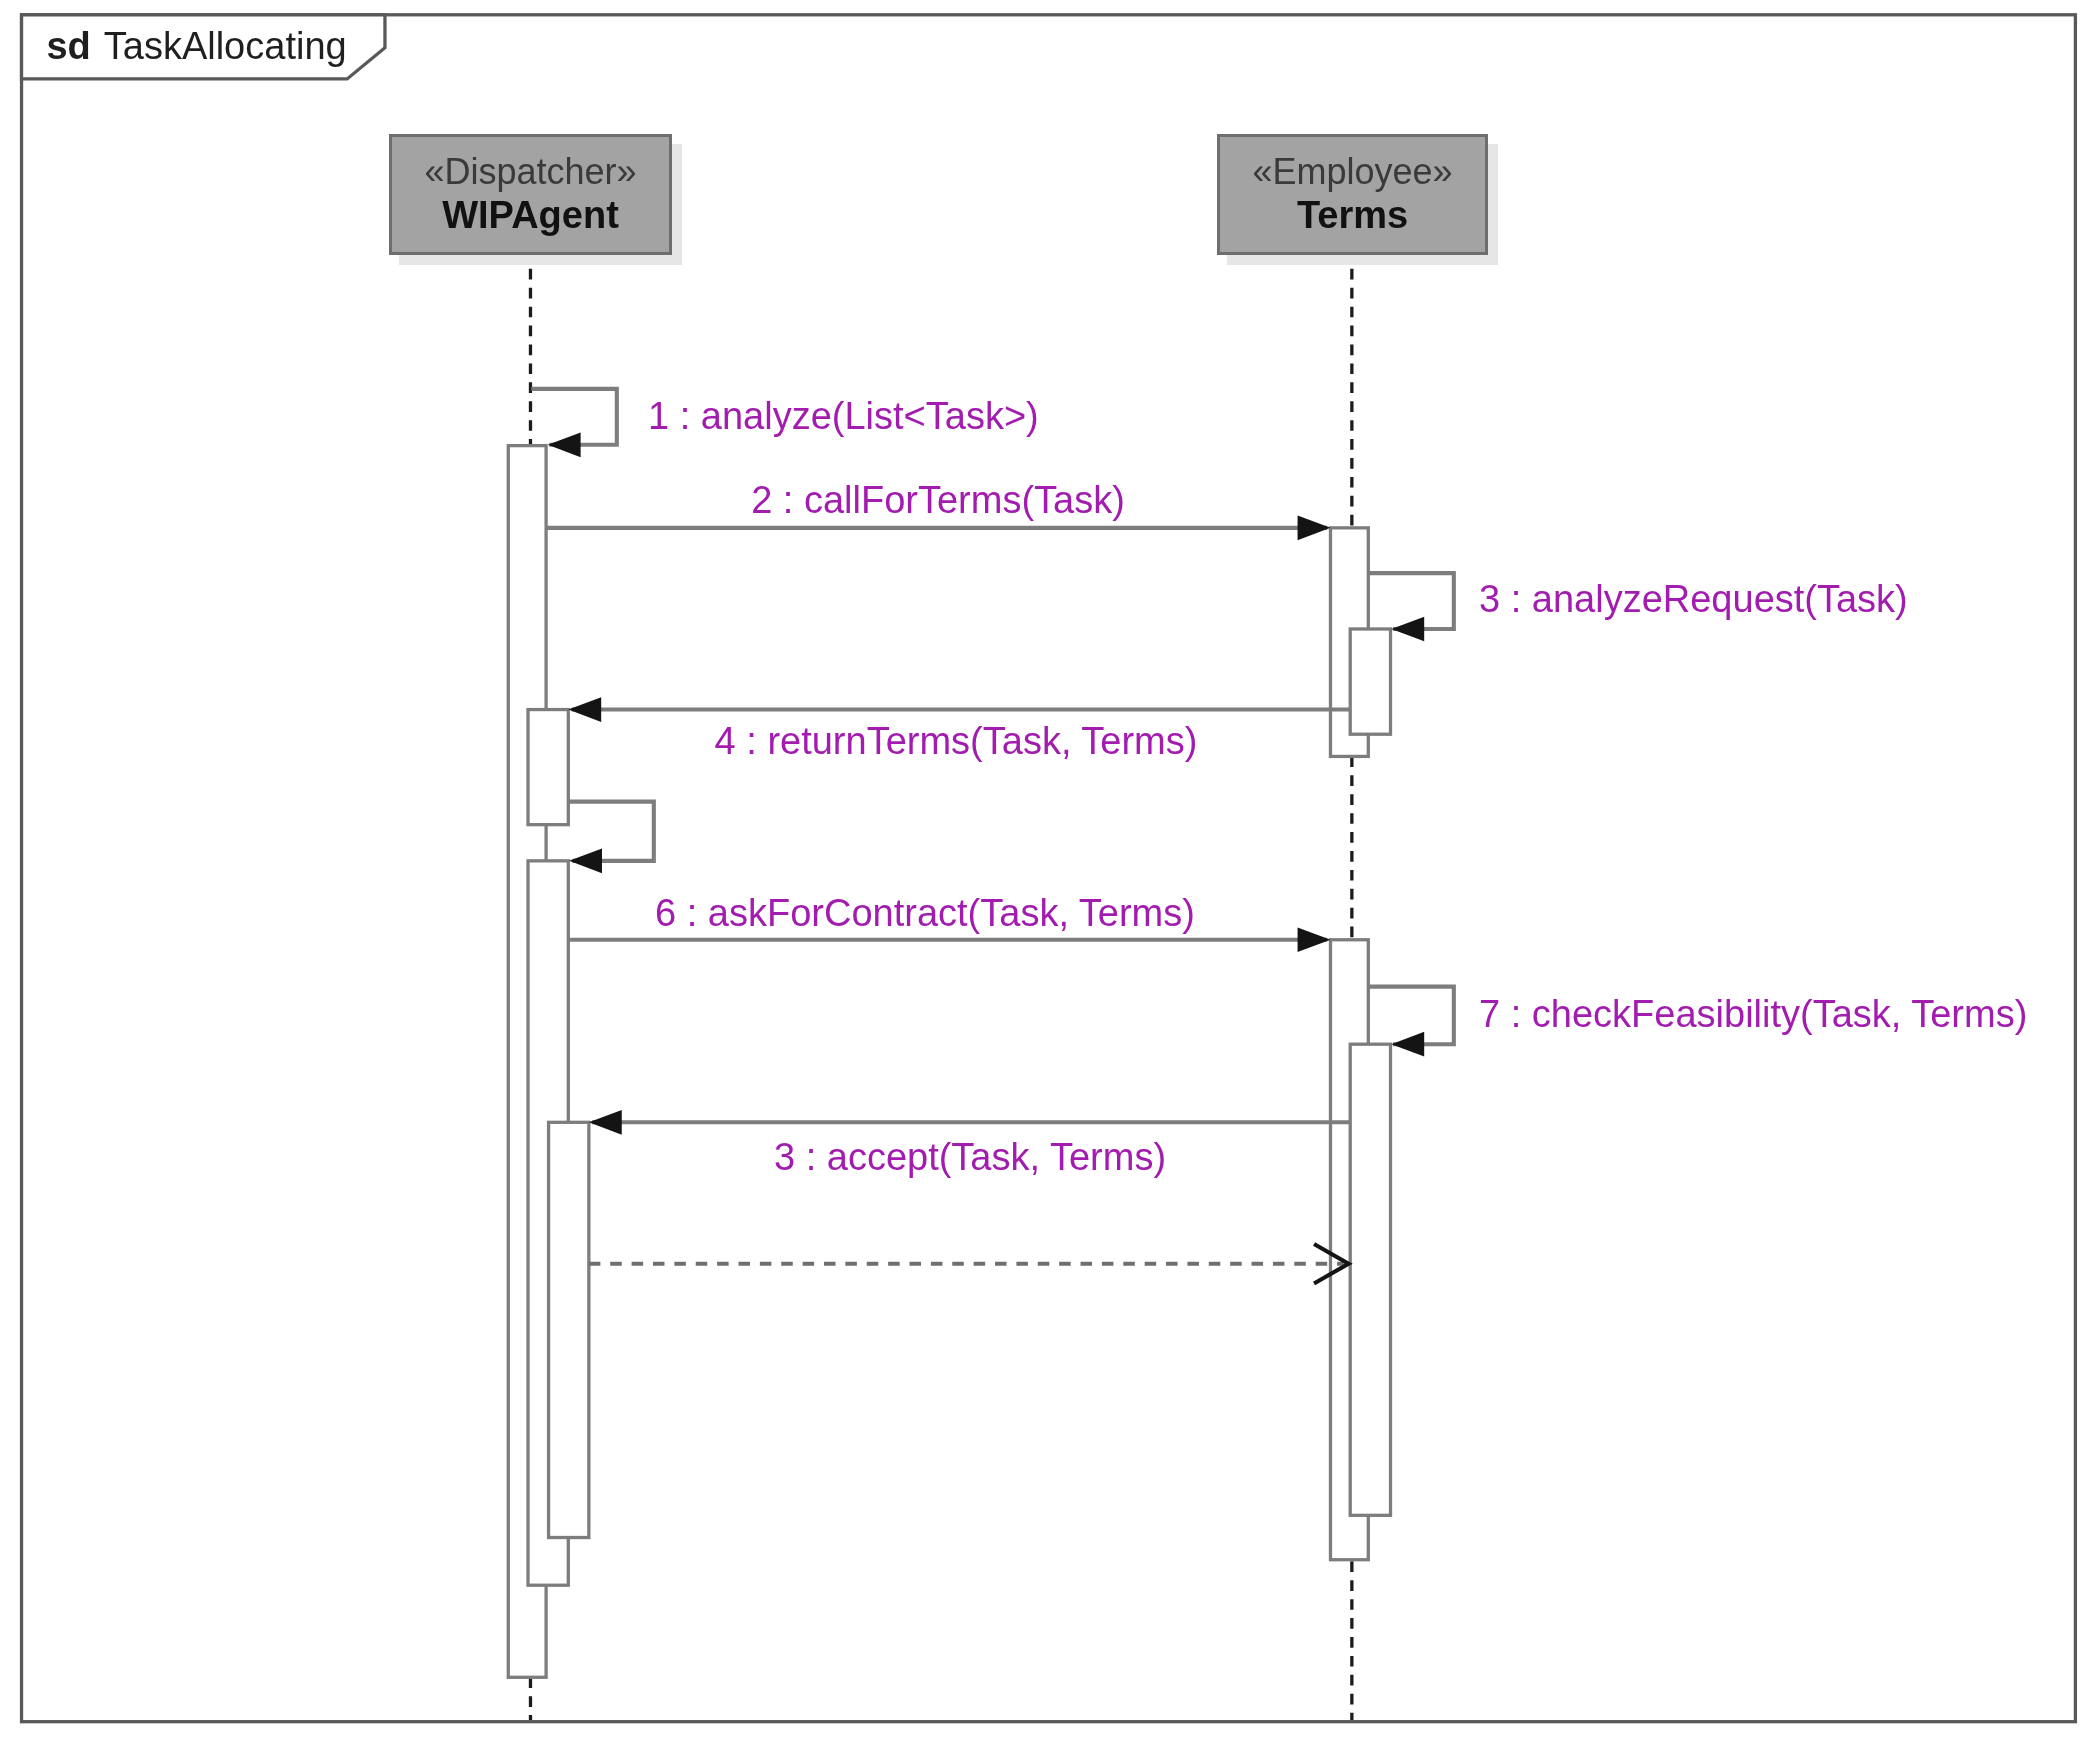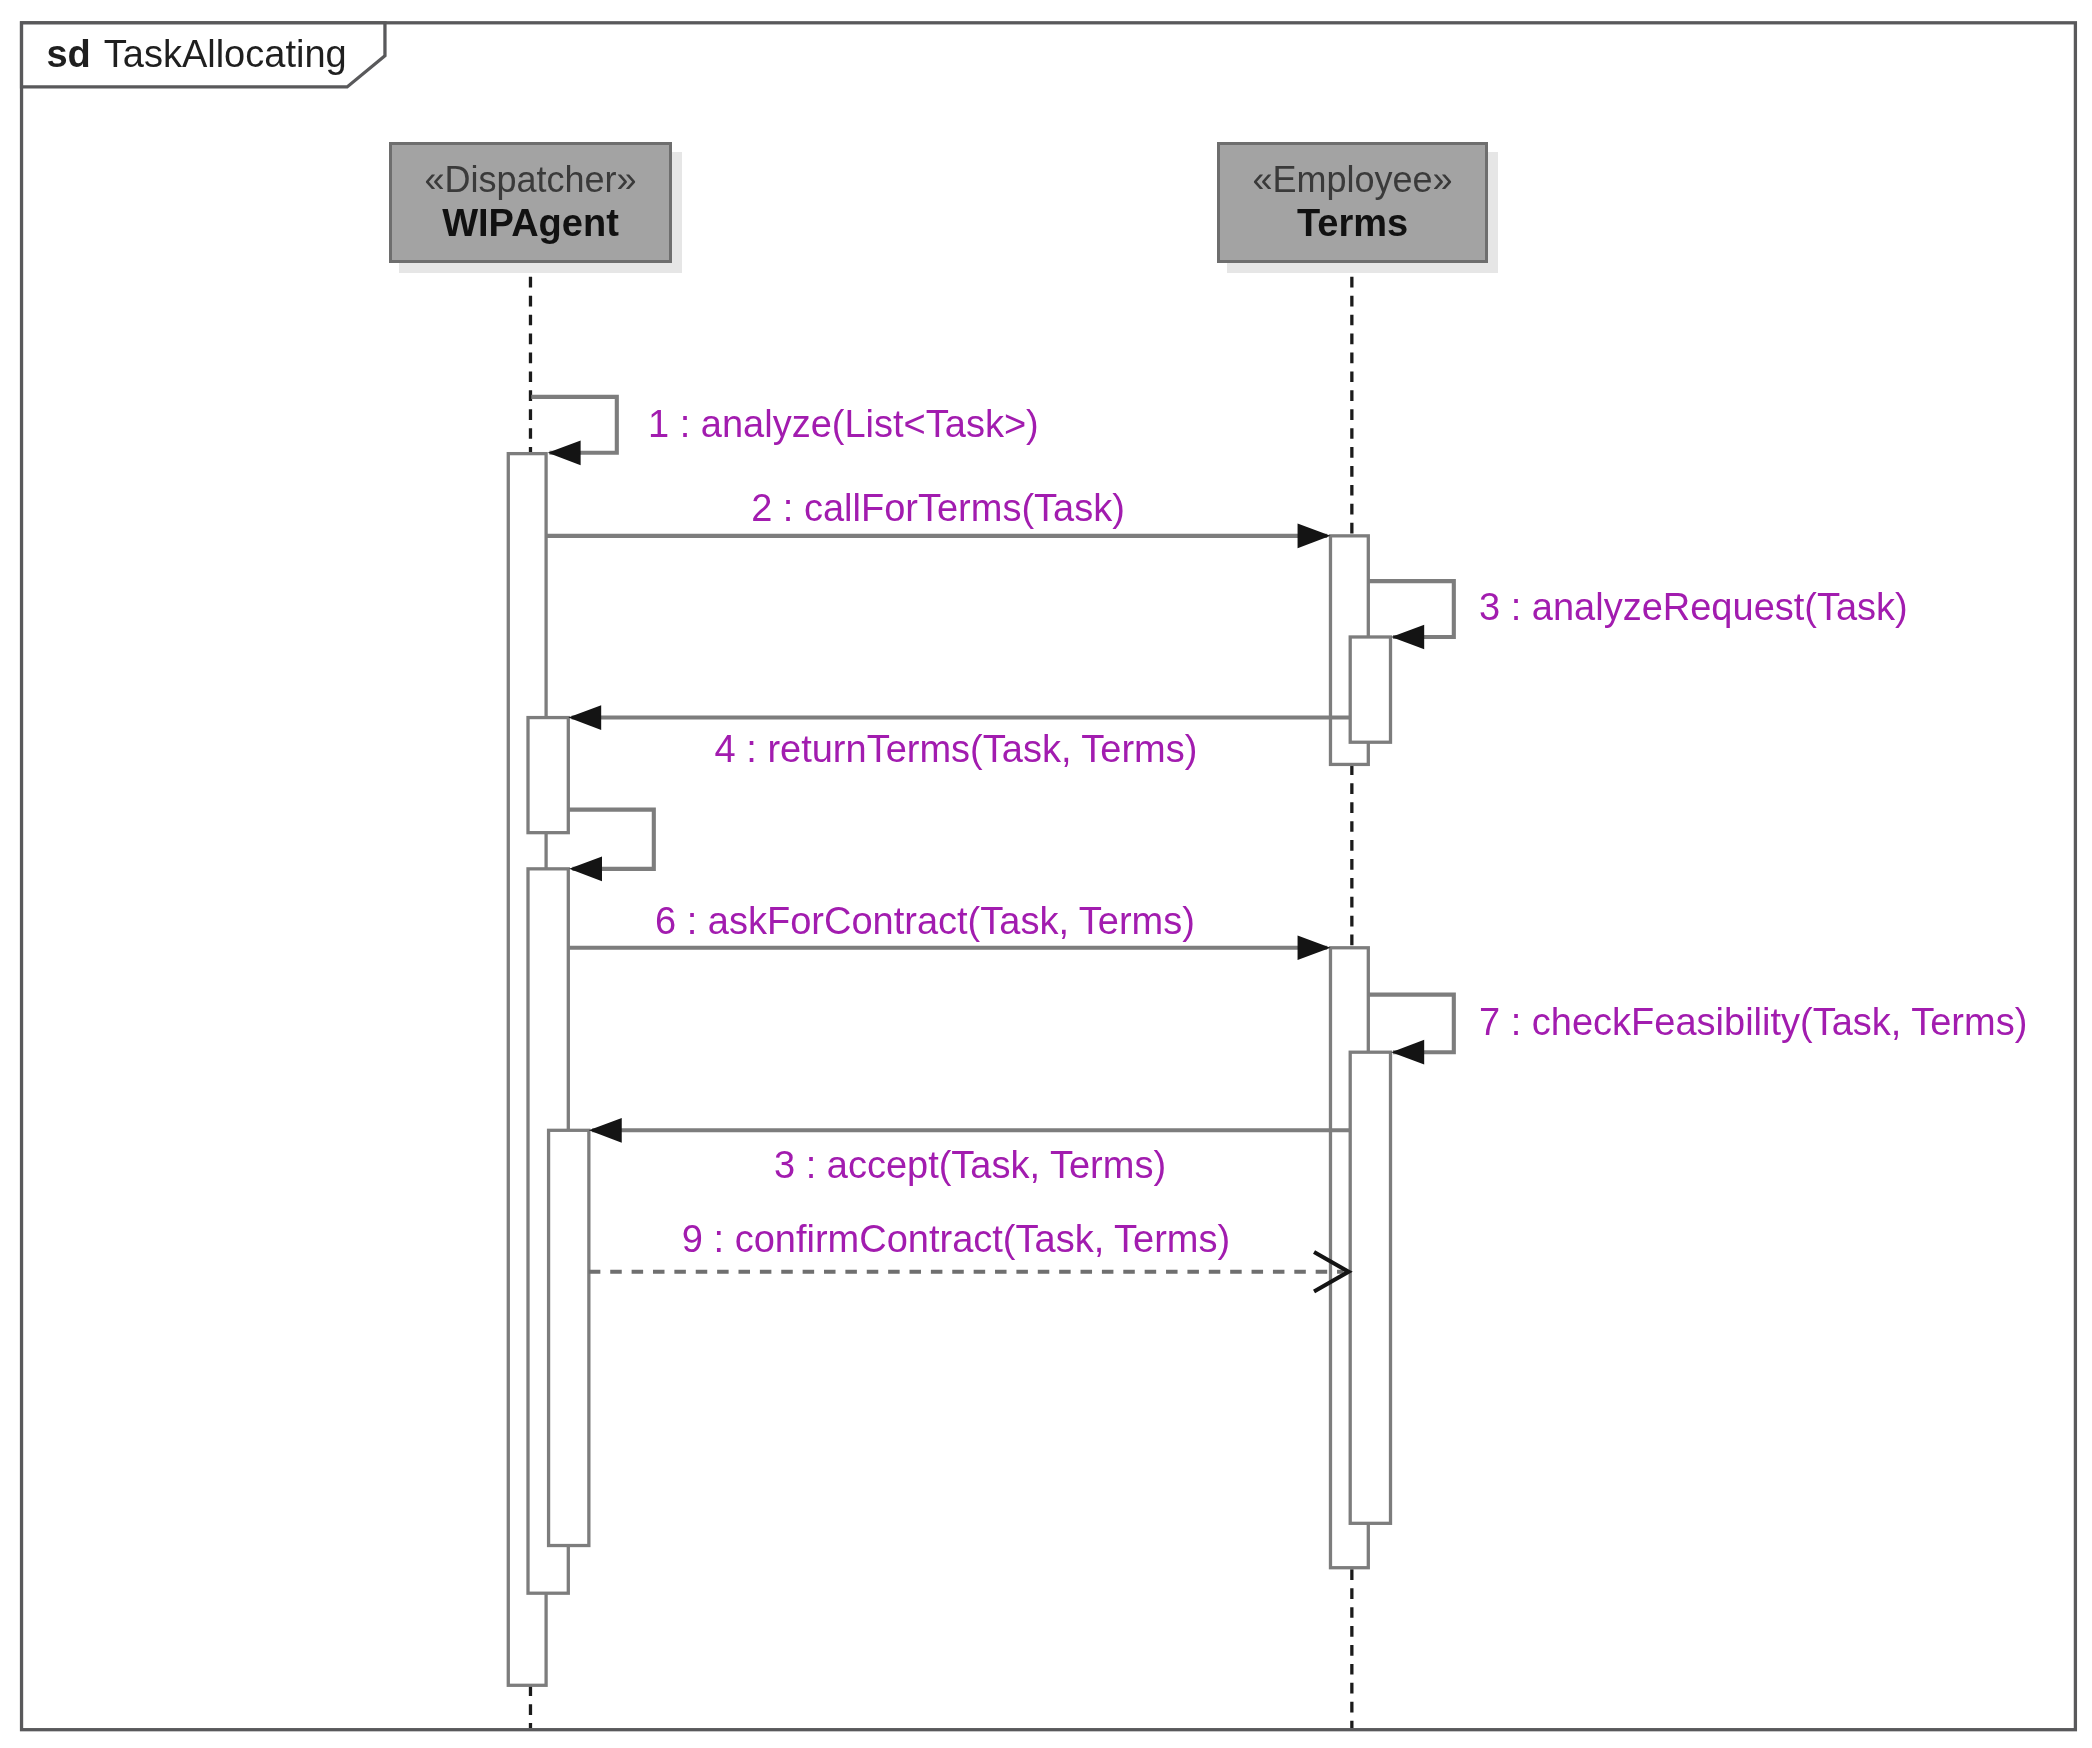--- a/index.html
+++ b/index.html
@@ -12,21 +12,20 @@
     height: 1748px;
     position: relative;
     font-family: "Liberation Sans", sans-serif;
     color: #262626;
   }
   #stage {
     position: absolute;
     left: 0; top: 0;
     width: 2092px;
     height: 1484px;
-    margin-top: 8px;
   }
   svg.canvas {
     position: absolute;
     left: 0; top: 0;
   }
   .frame-title {
     position: absolute;
     left: 21.4px;
     top: 16.4px;
     width: 354px;
@@ -136,16 +135,15 @@
     <div class="hname">Terms</div>
   </div>
 
   <div class="msg-label" style="left:648px;  top:394px;">1 : analyze(List&lt;Task&gt;)</div>
   <div class="msg-label centered" style="left:938px; top:478px;">2 : callForTerms(Task)</div>
   <div class="msg-label" style="left:1479px; top:577px;">3 : analyzeRequest(Task)</div>
   <div class="msg-label centered" style="left:956px; top:719px;">4 : returnTerms(Task, Terms)</div>
   <div class="msg-label centered" style="left:925px; top:891px;">6 : askForContract(Task, Terms)</div>
   <div class="msg-label" style="left:1479px; top:992px;">7 : checkFeasibility(Task, Terms)</div>
   <div class="msg-label centered" style="left:970px; top:1135px;">3 : accept(Task, Terms)</div>
-  <div class="msg-label centered" style="left:956px; top:1209px;">9 : confirmContract(Task, Terms)</div>
 
 </div>
 
 
 </body></html>

